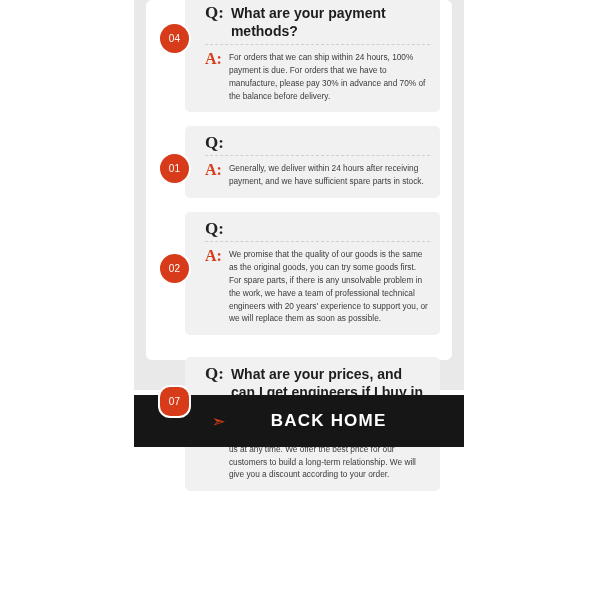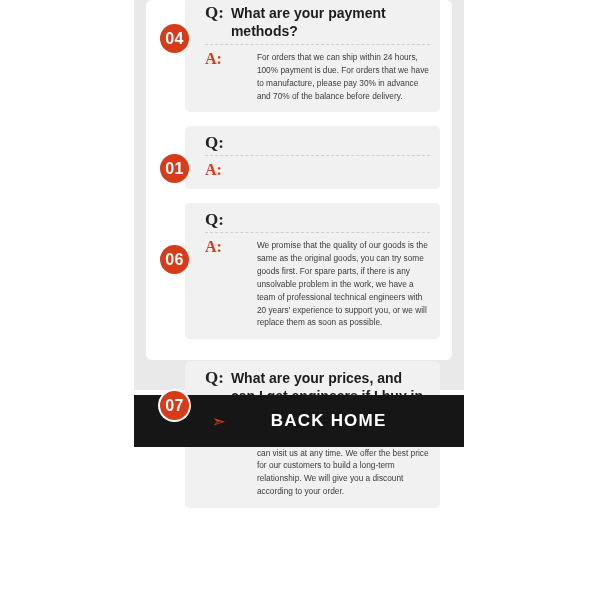--- a/index.html
+++ b/index.html
@@ -62,22 +62,22 @@
 
   .badge {
     position: absolute;
     left: 0px;
     top: 28px;
     width: 29px;
     height: 29px;
     border-radius: 50%;
     background: #d73b19;
     color: #ffffff;
-    font-weight: bold;
-    font-size: 16px;
+    font-weight: normal;
+    font-size: 10px;
     line-height: 29px;
     text-align: center;
     letter-spacing: 0.3px;
     z-index: 5;
     box-shadow: 0 0 0 2px #ffffff;
   }
 
   .q-row {
     display: flex;
     align-items: baseline;
@@ -114,21 +114,20 @@
     color: #d73b19;
     margin-right: 7px;
     line-height: 1.05;
     flex: 0 0 auto;
   }
 
   .a-text {
     font-size: 8.3px;
     color: #3b3b3b;
     line-height: 1.55;
-    margin-left: 28px;
   }
 
   
   .back-home {
     position: absolute;
     left: 134px;
     top: 395px;
     width: 330px;
     height: 52px;
     background: #161616;
@@ -178,39 +177,40 @@
     </div>
 
     <div class="faq-item" style="margin-top:14px;">
       <div class="badge">01</div>
       <div class="faq-body">
         <div class="q-row">
           <span class="q-mark">Q:</span>
         </div>
         <div class="a-row">
           <span class="a-mark">A:</span>
+          <span class="a-text">Generally, we deliver within 24 hours after receiving payment, and we have sufficient spare parts in stock.</span>
         </div>
       </div>
     </div>
 
     <div class="faq-item" style="margin-top:14px;">
-      <div class="badge" style="top:42px;">06</div>
+      <div class="badge" style="top:42px;">02</div>
       <div class="faq-body">
         <div class="q-row">
           <span class="q-mark">Q:</span>
         </div>
         <div class="a-row">
           <span class="a-mark">A:</span>
           <span class="a-text">We promise that the quality of our goods is the same as the original goods, you can try some goods first. For spare parts, if there is any unsolvable problem in the work, we have a team of professional technical engineers with 20 years' experience to support you, or we will replace them as soon as possible.</span>
         </div>
       </div>
     </div>
 
     <div class="faq-item" style="margin-top:22px;">
-      <div class="badge" style="top:30px;">07</div>
+      <div class="badge" style="top:30px;border-radius:10px;">07</div>
       <div class="faq-body">
         <div class="q-row">
           <span class="q-mark">Q:</span>
           <span class="q-text">What are your prices, and can I get engineers if I buy in bulk?</span>
         </div>
         <div class="a-row">
           <span class="a-mark">A:</span>
           <span class="a-text">We are manufacturer direct production. You can visit us at any time. We offer the best price for our customers to build a long-term relationship. We will give you a discount according to your order.</span>
         </div>
       </div>

